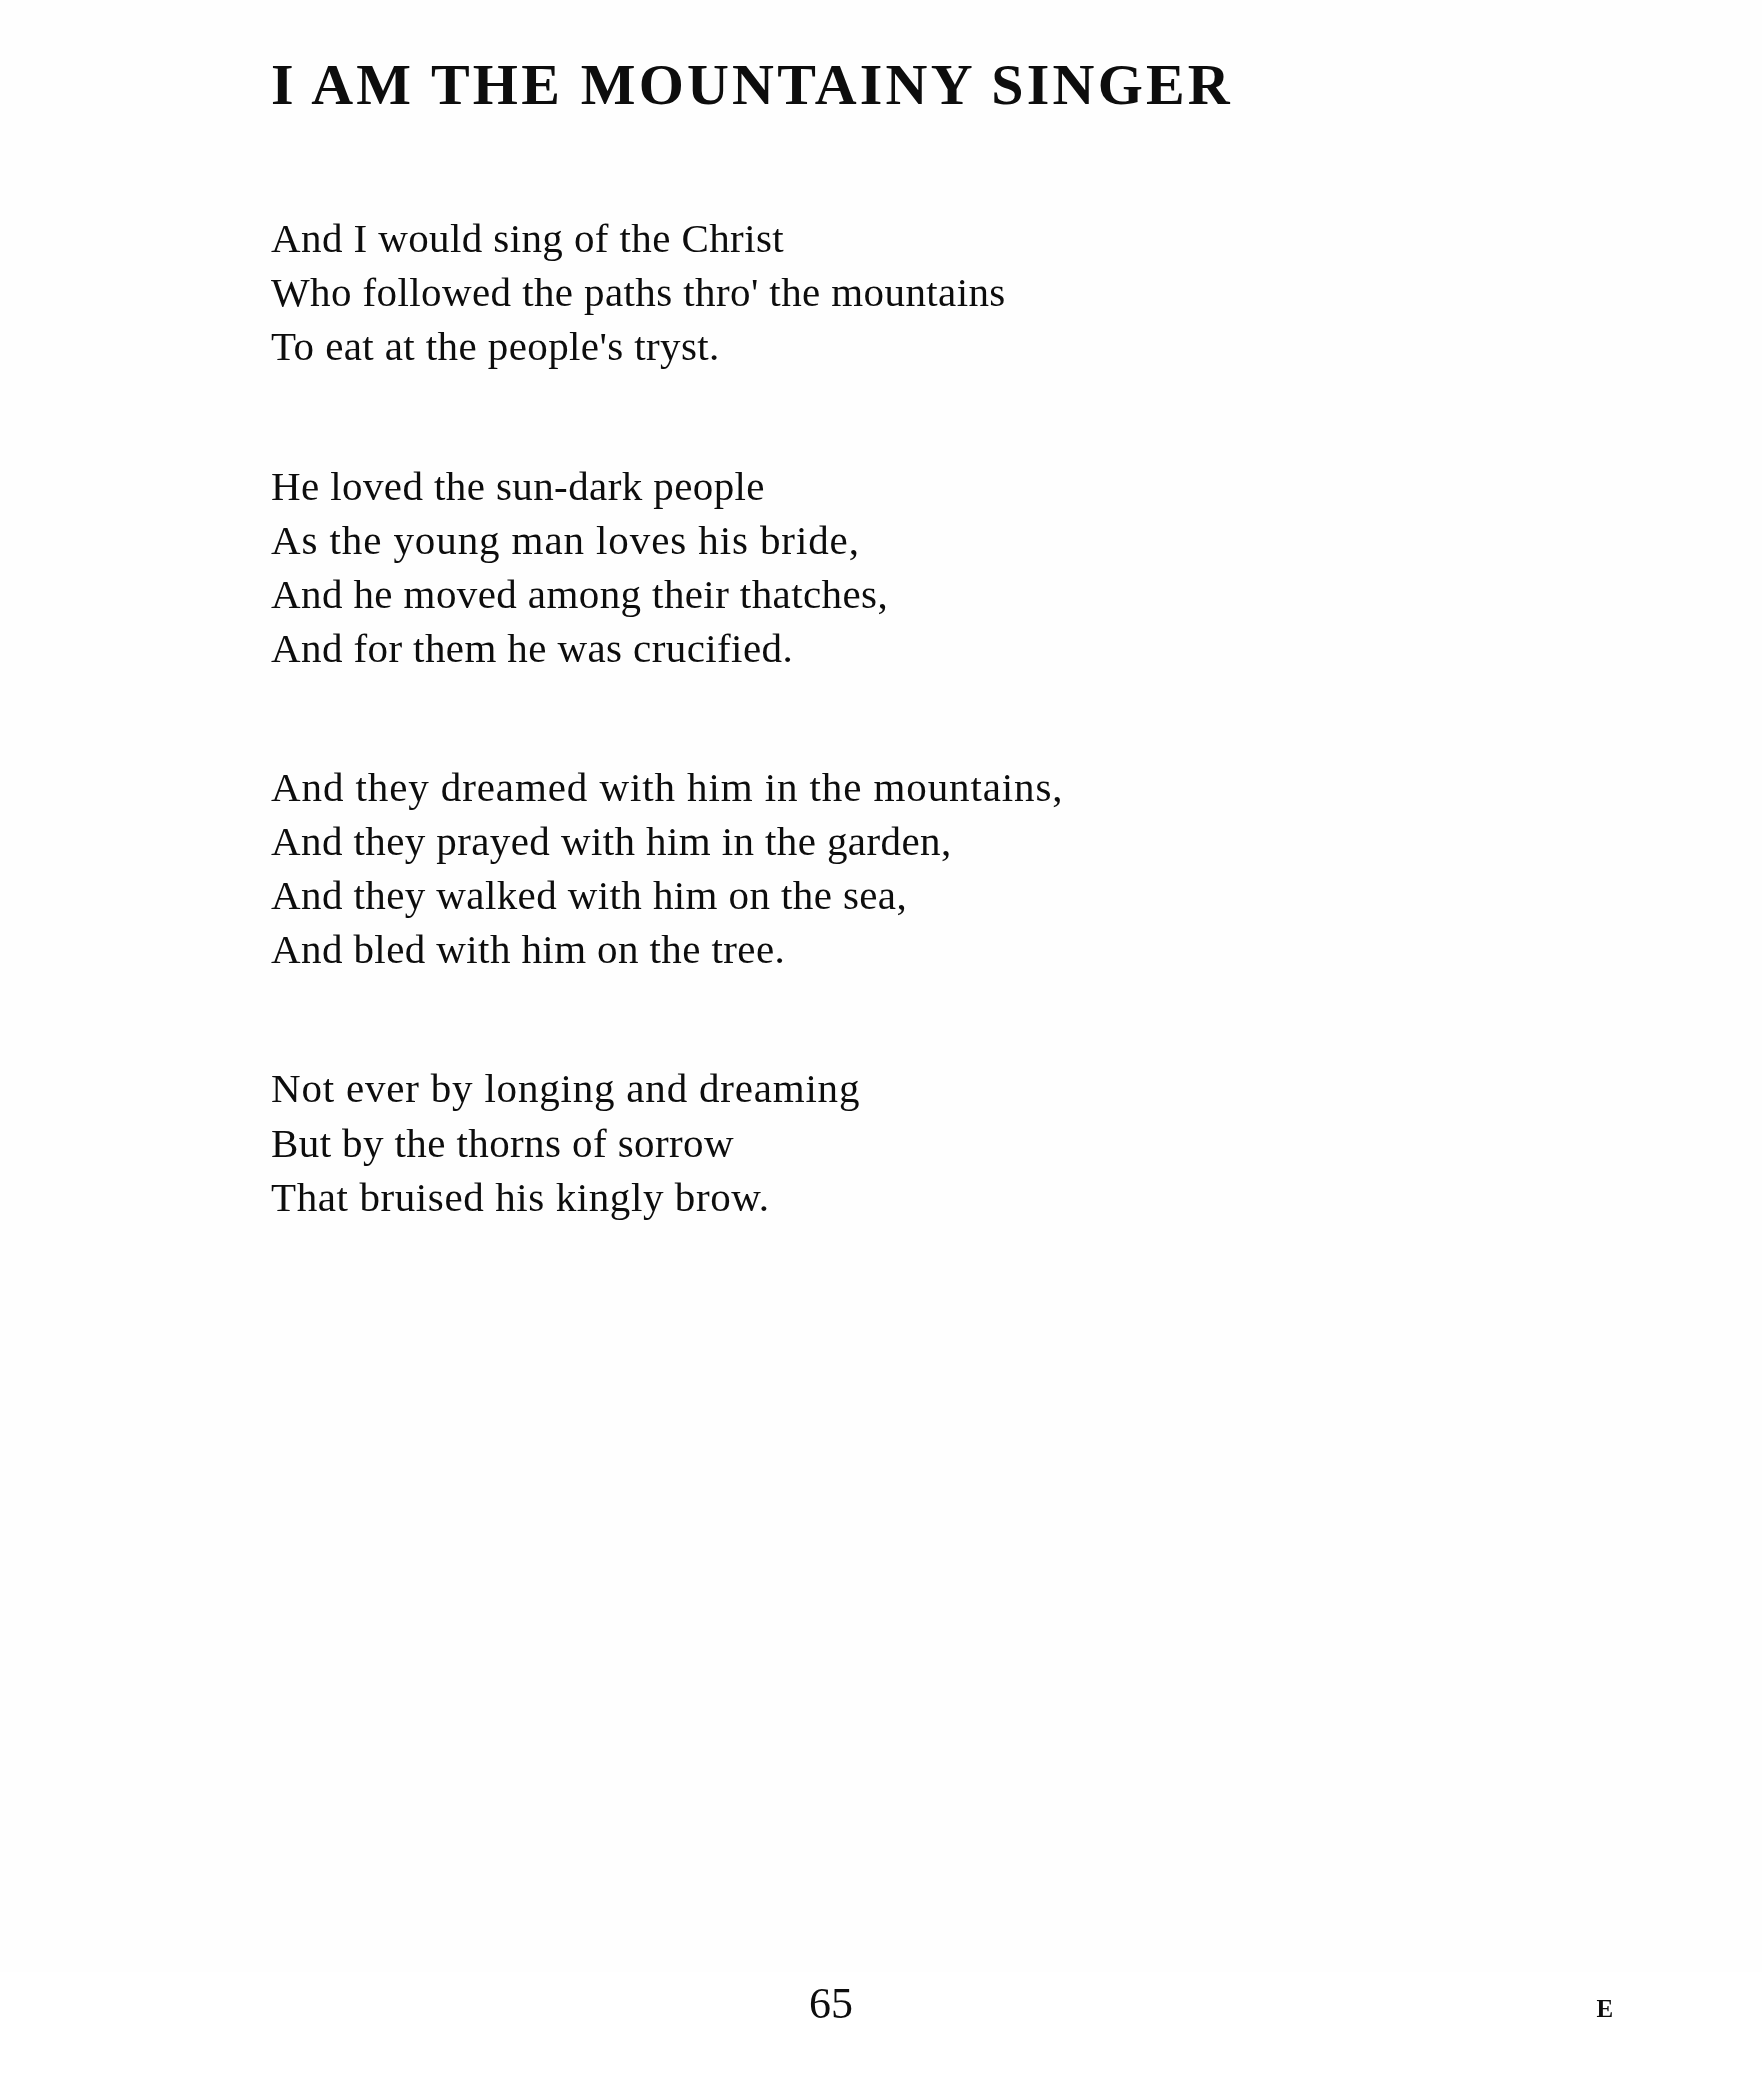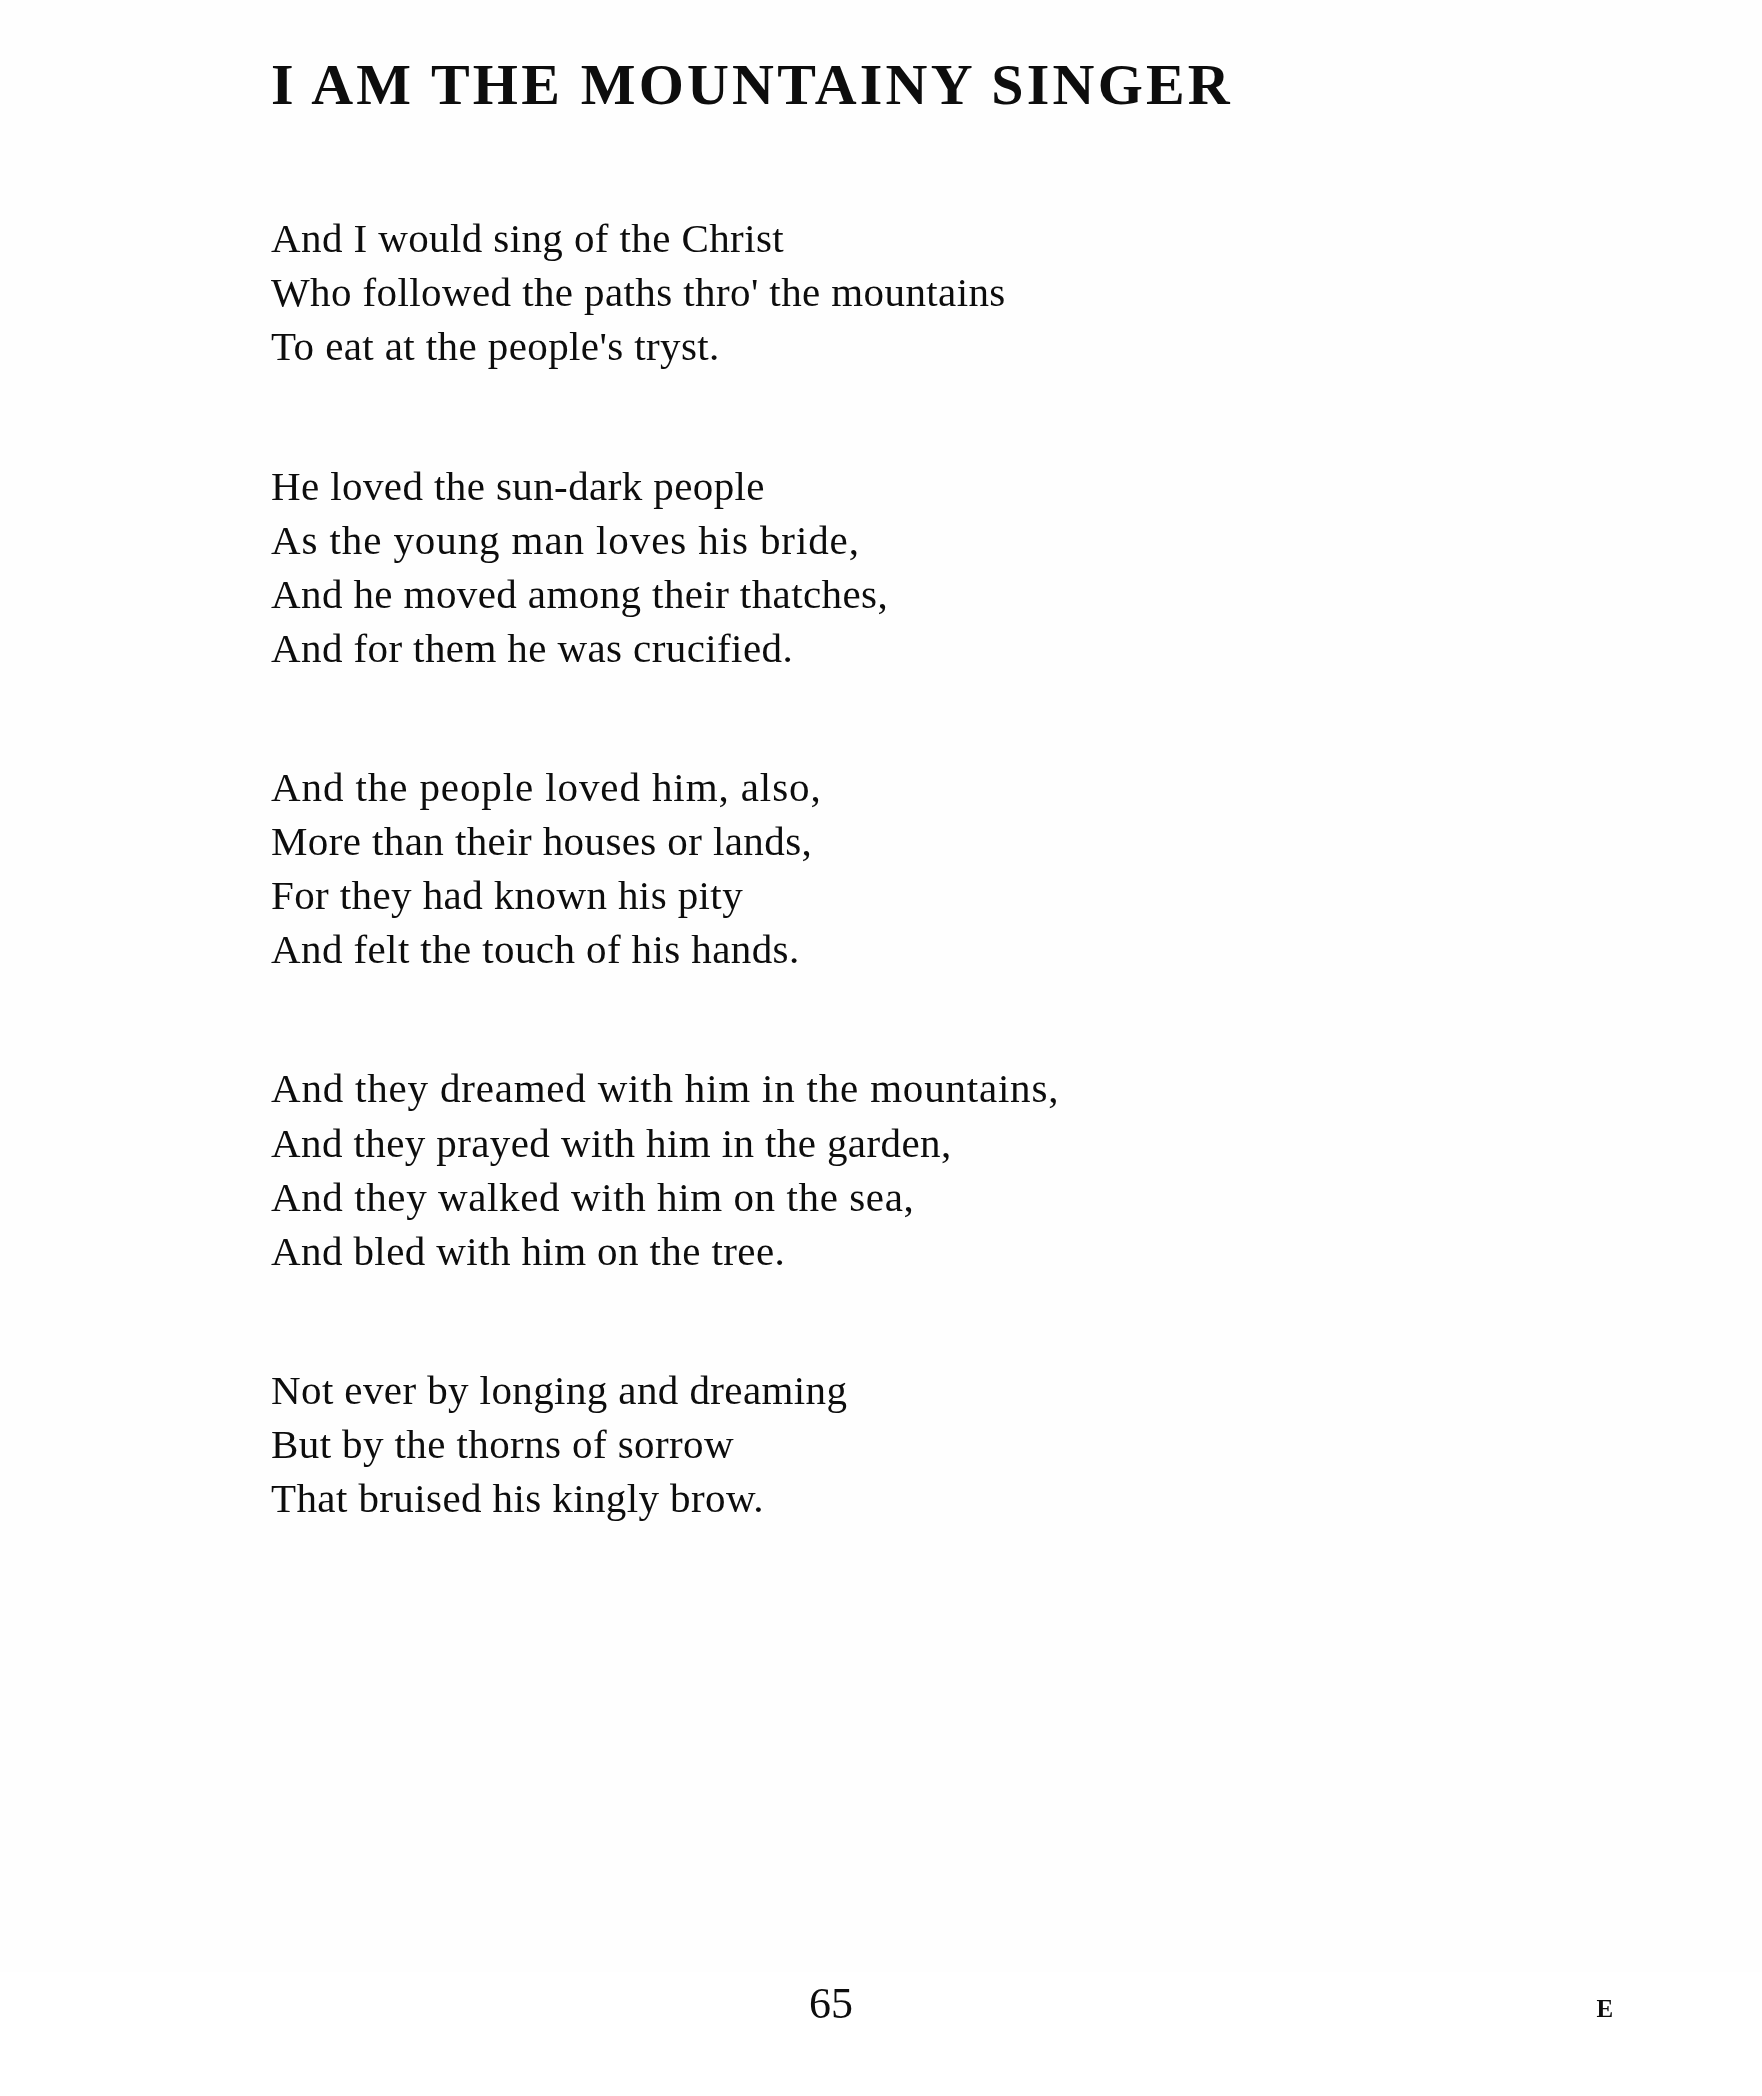--- a/index.html
+++ b/index.html
@@ -100,26 +100,20 @@
         <div class="line">To eat at the people's tryst.</div>
       </div>
 
       <div class="stanza">
         <div class="line">He loved the sun-dark people</div>
         <div class="line">As the young man loves his bride,</div>
         <div class="line">And he moved among their thatches,</div>
         <div class="line">And for them he was crucified.</div>
       </div>
 
-      <div class="stanza">
-        <div class="line">And the people loved him, also,</div>
-        <div class="line">More than their houses or lands,</div>
-        <div class="line">For they had known his pity</div>
-        <div class="line">And felt the touch of his hands.</div>
-      </div>
 
       <div class="stanza">
         <div class="line">And they dreamed with him in the mountains,</div>
         <div class="line">And they prayed with him in the garden,</div>
         <div class="line">And they walked with him on the sea,</div>
         <div class="line">And bled with him on the tree.</div>
       </div>
 
       <div class="stanza">
         <div class="line">Not ever by longing and dreaming</div>

